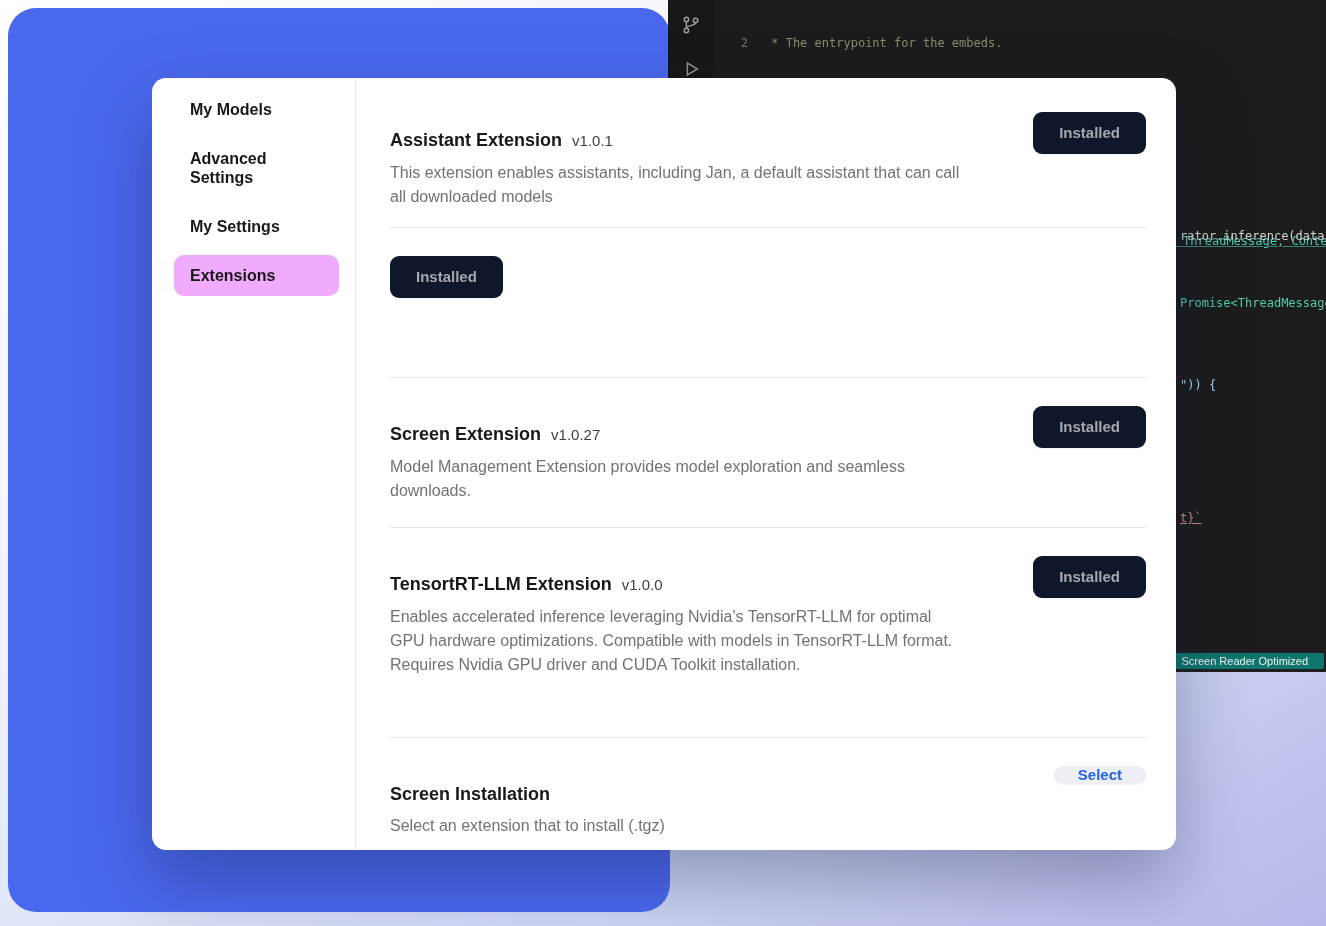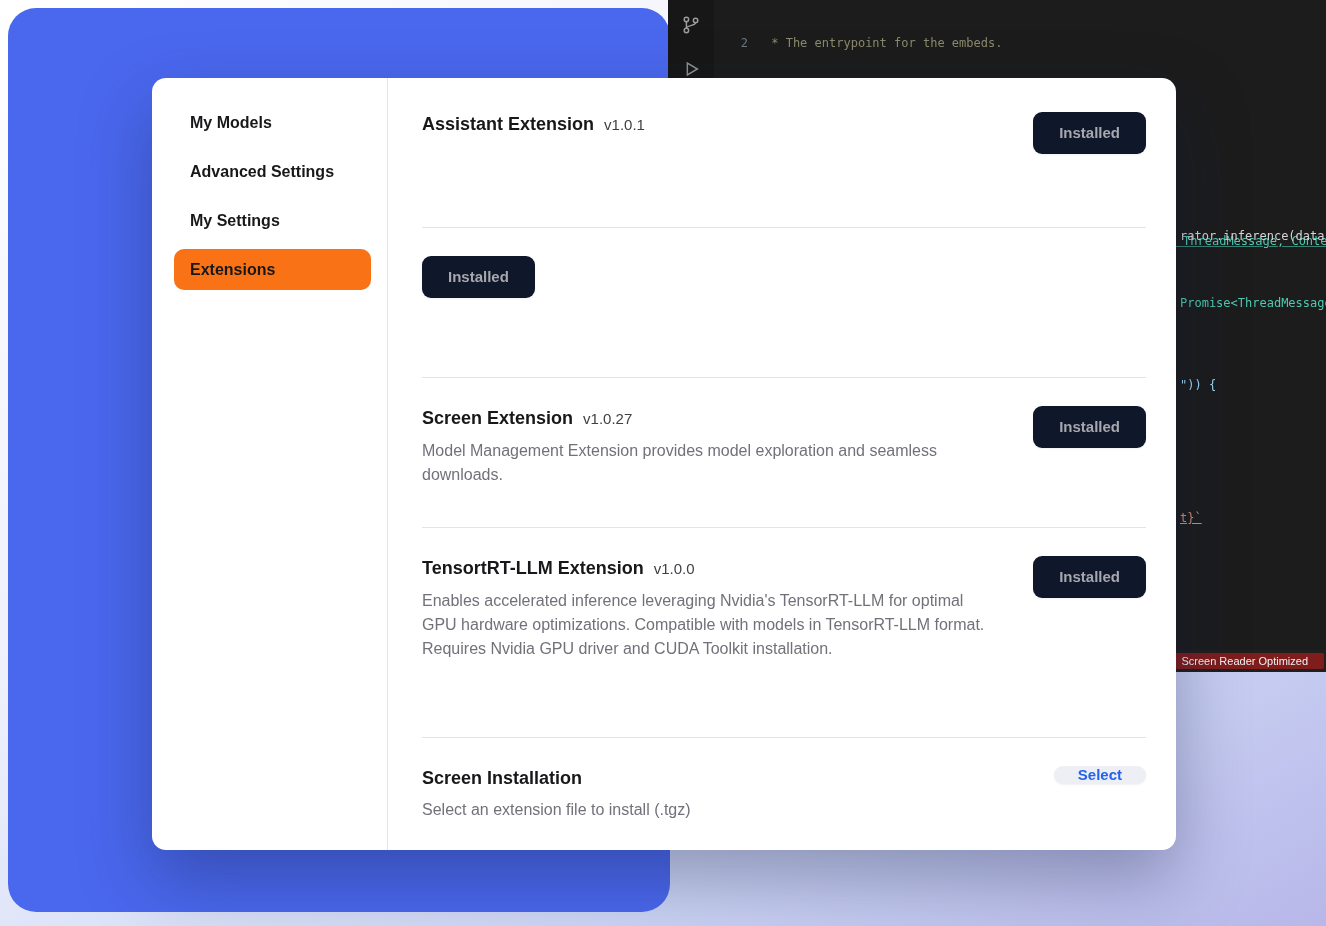--- a/index.html
+++ b/index.html
@@ -45,49 +45,49 @@
   }
   .frag-0 { top:229px; color:#d4d4d4; }
   .frag-1 { top:296px; color:#4ec9b0; }
   .frag-2 { top:378px; color:#9cdcfe; }
   .frag-3 { top:511px; color:#ce9178; text-decoration:underline; }
   .status-bar {
     position:absolute; left:0; right:0; bottom:0; height:22px; background:#1f1f1f;
     display:flex; justify-content:flex-end; align-items:center; gap:12px;
     font-size:11px; color:#cccccc; padding-right:2px;
   }
-  .status-chip { background:#7f1d1d; color:#f2f2f2; padding:2px 16px; border-radius:2px; }
+  .status-chip { background:#0f766e; color:#f2f2f2; padding:2px 16px; border-radius:2px; }
 
   
   .modal {
     position:absolute; left:152px; top:78px; width:1024px; height:772px;
     background:#ffffff; border-radius:14px; overflow:hidden;
     box-shadow:0 30px 70px rgba(20,30,70,.35);
     display:flex;
   }
   .sidebar {
-    width:236px; flex:none; border-right:1px solid #e4e4e7;
-    padding:24px 16px 0 22px;
+    width:204px; flex:none; border-right:1px solid #e4e4e7;
+    padding:11px 16px 0 22px;
   }
   .side-item {
     font-size:16px; font-weight:700; color:#18181b; line-height:19px;
     padding:11px 16px; border-radius:10px; margin-bottom:8px; cursor:pointer;
   }
-  .side-item.active { background:#f97316; }
+  .side-item.active { background:#f0abfc; }
 
   .content { flex:1; padding:6px 30px 0 34px; overflow:hidden; }
   .ext-row {
     display:flex; justify-content:space-between; align-items:flex-start;
     padding-top:28px; min-height:150px; border-bottom:1px solid #e4e4e7;
   }
   .ext-row.first { min-height:144px; }
   .ext-row.tall { min-height:210px; }
   .ext-row.manual { border-bottom:none; min-height:0; }
   .ext-info { max-width:578px; }
-  .ext-title { font-size:18px; font-weight:700; color:#18181b; line-height:24px; }
+  .ext-title { font-size:18px; font-weight:700; color:#18181b; line-height:24px;margin-top:16px; }
   .ext-version { font-size:15px; font-weight:500; color:#3f3f46; margin-left:10px; }
   .ext-desc { margin-top:8px; font-size:16px; line-height:24px; color:#71717a; }
   .ext-desc a { color:#2563eb; text-decoration:none; }
   .btn {
     flex:none; border:none; cursor:pointer; border-radius:9px;
     background:#0f172a; box-shadow:0 1px 2px rgba(0,0,0,.06);
     font-family:"Liberation Sans", sans-serif;
     font-size:15px; font-weight:700; color:#a7a7ae;
     padding:12px 26px; line-height:18px;
   }
@@ -156,20 +156,21 @@
     <div class="side-item">Advanced Settings</div>
     <div class="side-item">My Settings</div>
     <div class="side-item active">Extensions</div>
   </div>
 
   <div class="content">
 
     <div class="ext-row first">
       <div class="ext-info">
         <div class="ext-title"><span>Assistant Extension</span><span class="ext-version">v1.0.1</span></div>
+        <div class="ext-desc">This extension enables assistants, including Jan, a default assistant that can call all downloaded models</div>
       </div>
       <button class="btn">Installed</button>
     </div>
 
     <div class="ext-row">
       <button class="btn">Installed</button>
     </div>
 
     <div class="ext-row">
       <div class="ext-info">
@@ -183,19 +184,19 @@
       <div class="ext-info">
         <div class="ext-title"><span>TensortRT-LLM Extension</span><span class="ext-version">v1.0.0</span></div>
         <div class="ext-desc">Enables accelerated inference leveraging Nvidia's TensorRT-LLM for optimal GPU hardware optimizations. Compatible with models in TensorRT-LLM format. Requires Nvidia GPU driver and CUDA Toolkit installation.</div>
       </div>
       <button class="btn">Installed</button>
     </div>
 
     <div class="ext-row manual">
       <div class="ext-info">
         <div class="ext-title">Screen Installation</div>
-        <div class="ext-desc">Select an extension file to install (.tgz)</div>
+        <div class="ext-desc">Select an extension that to install (.tgz)</div>
       </div>
       <button class="btn select">Select</button>
     </div>
 
   </div>
 </div>
 
 </body></html>

